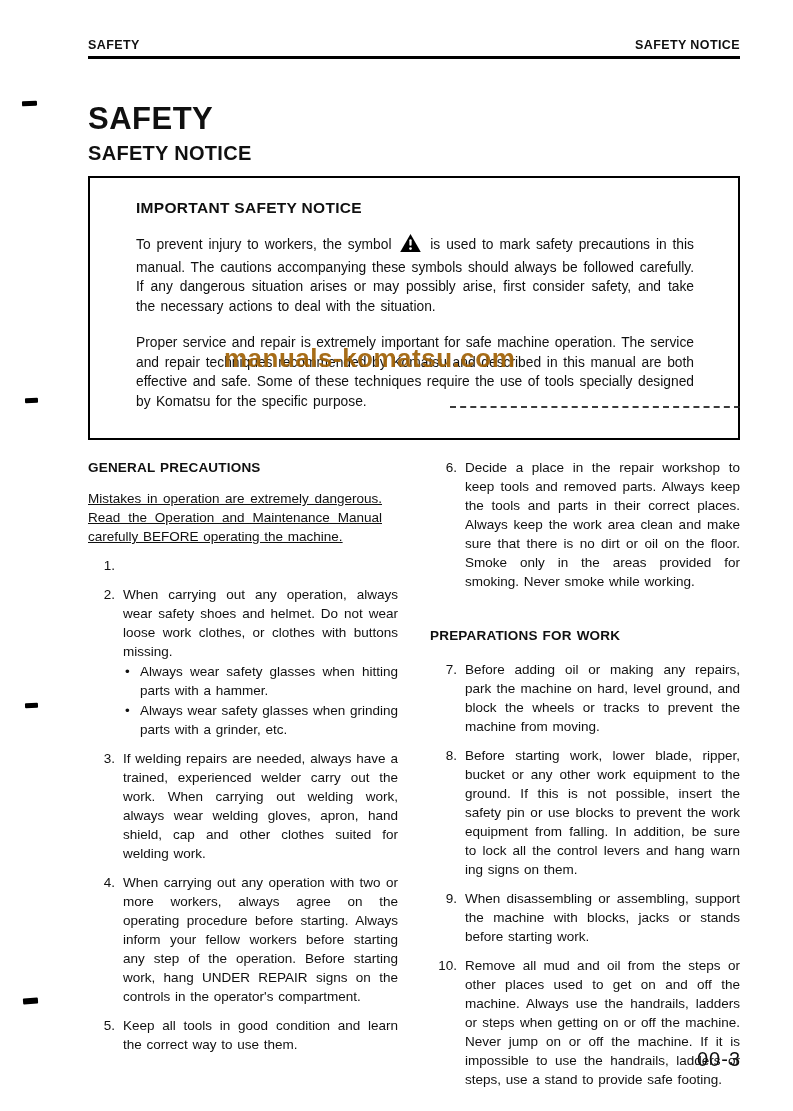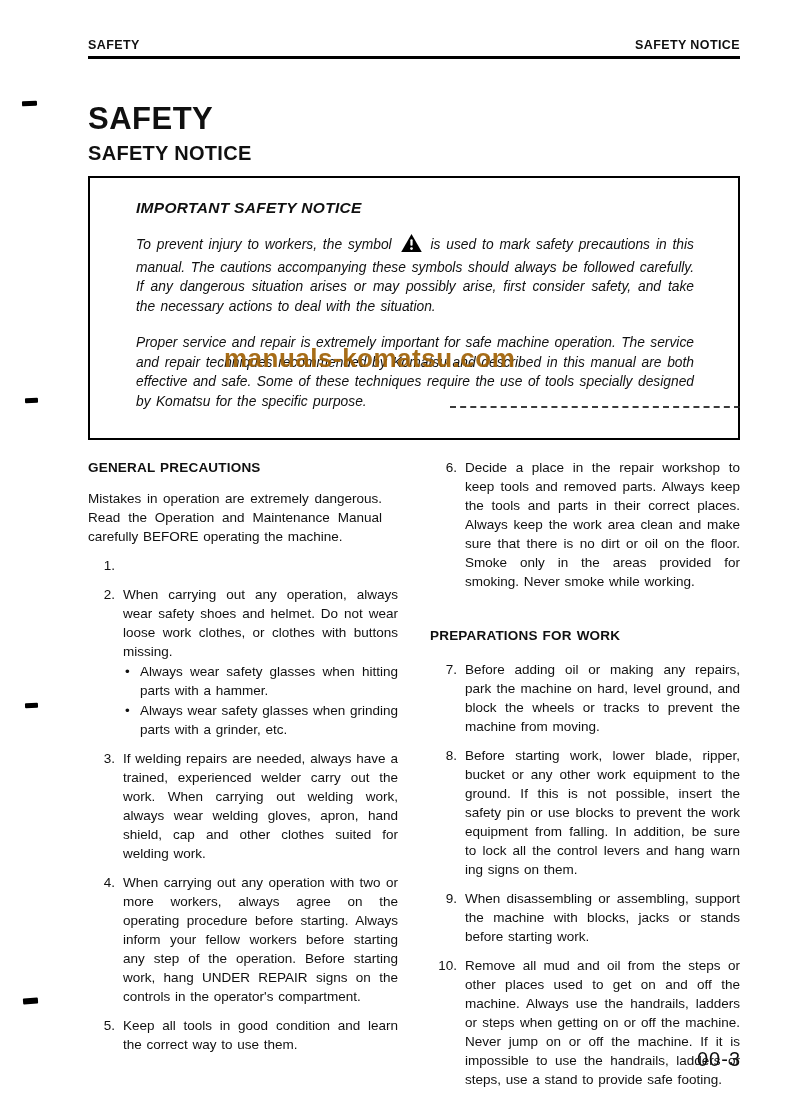--- a/index.html
+++ b/index.html
@@ -13,36 +13,36 @@
   
   .running-header { display:flex; justify-content:space-between; padding-top:38px;
     font-size:12.5px; font-weight:bold; letter-spacing:.4px; }
   .header-rule { border:0; border-top:3px solid #000; margin:4px 0 0 0; }
 
   
   .page-title { margin:42px 0 0 0; font-size:31px; font-weight:bold; letter-spacing:.5px; }
   .page-subtitle { margin:5px 0 0 0; font-size:20px; font-weight:bold; letter-spacing:.3px; }
 
   
-  .notice-box { margin-top:11px; border:2.5px solid #000; padding:21px 44px 27px 46px;font-style:italic; }
+  .notice-box { margin-top:11px; border:2.5px solid #000; padding:21px 44px 27px 46px; }
   .notice-heading { margin:0; font-size:15.5px; font-weight:bold; letter-spacing:.3px; }
   .notice-box p { margin:17px 0 0 0; font-size:13.8px; line-height:19.5px;
     text-align:justify; word-spacing:1.5px; }
   .tri { display:inline-block; vertical-align:-3px; padding:0 3px; }
 
   
   .watermark { position:absolute; left:224px; top:343px; font-size:26px; font-weight:bold;
     letter-spacing:.5px; color:#a16207; opacity:.93; white-space:nowrap; }
 
   
   .columns { display:flex; margin-top:16px; font-size:13.5px; line-height:19px; }
   .col { width:310px; text-align:justify; word-spacing:1px; }
   .col-left { margin-right:32px; }
   .section-heading { font-size:13.5px; font-weight:bold; letter-spacing:.2px; margin:2px 0 0 0; }
-  .intro { margin:12px 16px 0 0; }
+  .intro { margin:12px 16px 0 0;text-decoration:underline; }
   .item { display:flex; margin-top:10px; }
   .item-num { width:27px; flex-shrink:0; text-align:right; padding-right:8px; }
   .item-body { flex:1; }
   .bullet { display:flex; margin-top:1px; }
   .bullet-marker { width:15px; flex-shrink:0; padding-left:2px; }
   .prep-heading { margin-top:35px; }
 
   
   .page-number { position:absolute; right:52px; bottom:40px; font-size:20px; letter-spacing:1px; }
 

